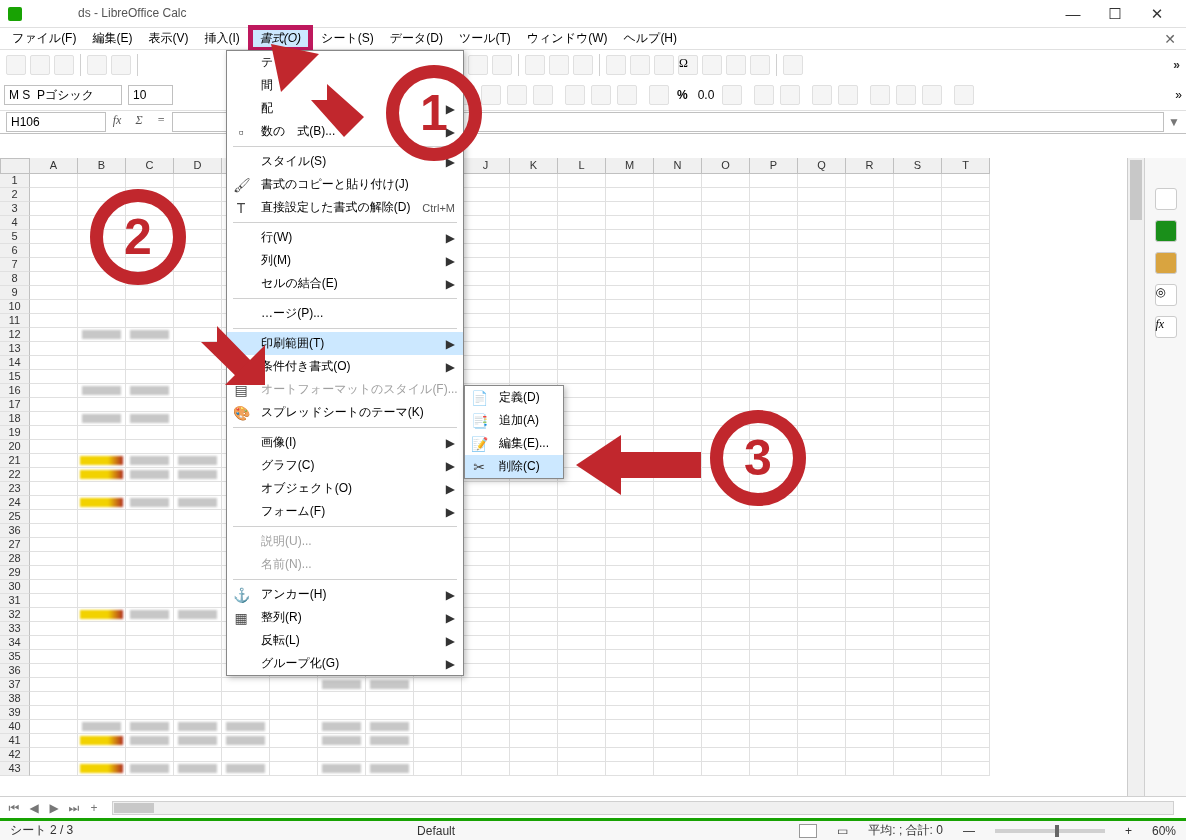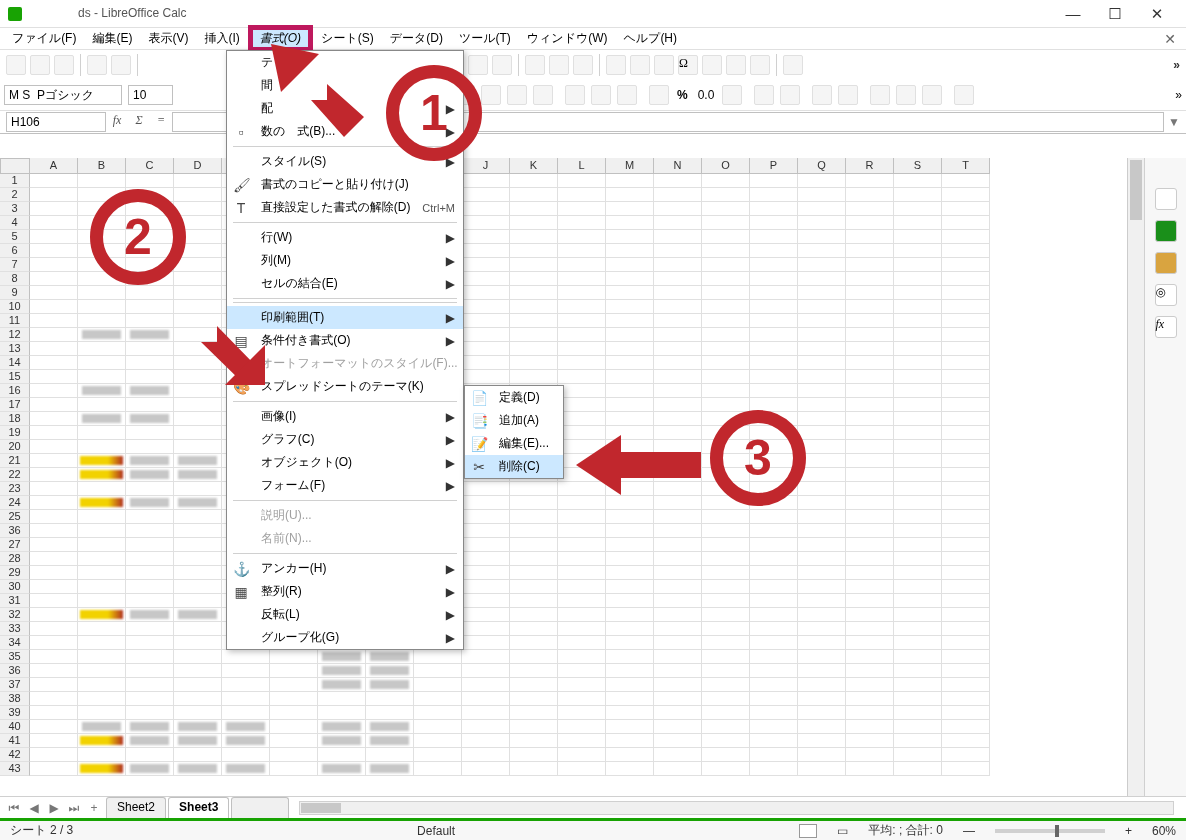--- a/index.html
+++ b/index.html
@@ -1414,20 +1414,23 @@
     </div>
     <div class="item">
       <span>列(M)</span>
       <span class="arrow">▶</span>
     </div>
     <div class="item">
       <span>セルの結合(E)</span>
       <span class="arrow">▶</span>
     </div>
     <div class="sep"></div>
+    <div class="item">
+      <span>…ージ(P)...</span>
+    </div>
     <div class="sep"></div>
     <div class="item highlight">
       <span>印刷範囲(T)</span>
       <span class="arrow">▶</span>
     </div>
     <div class="item">
       <span class="icon">▤</span>
       <span>条件付き書式(O)</span>
       <span class="arrow">▶</span>
     </div>
@@ -1502,25 +1505,20 @@
       <span>削除(C)</span>
     </div>
   </div>
 
 <div class="tabbar">
   <span class="navbtn">⏮</span>
   <span class="navbtn">◀</span>
   <span class="navbtn">▶</span>
   <span class="navbtn">⏭</span>
   <span class="navbtn">+</span>
-  <div id="tabs" style="display:flex;gap:2px">
-      <div class="tab">Sheet2</div>
-      <div class="tab active">Sheet3</div>
-      <div class="tab">　　　</div>
-    </div>
   <div class="hscroll"></div>
 </div>
 
 <div class="statusbar">
   <span>シート 2 / 3</span>
   <span class="spacer"></span>
   <span>Default</span>
   <span class="spacer"></span>
   <span style="width:18px;height:14px;border:1px solid #999;background:#fff"></span>
   <span>▭</span>

